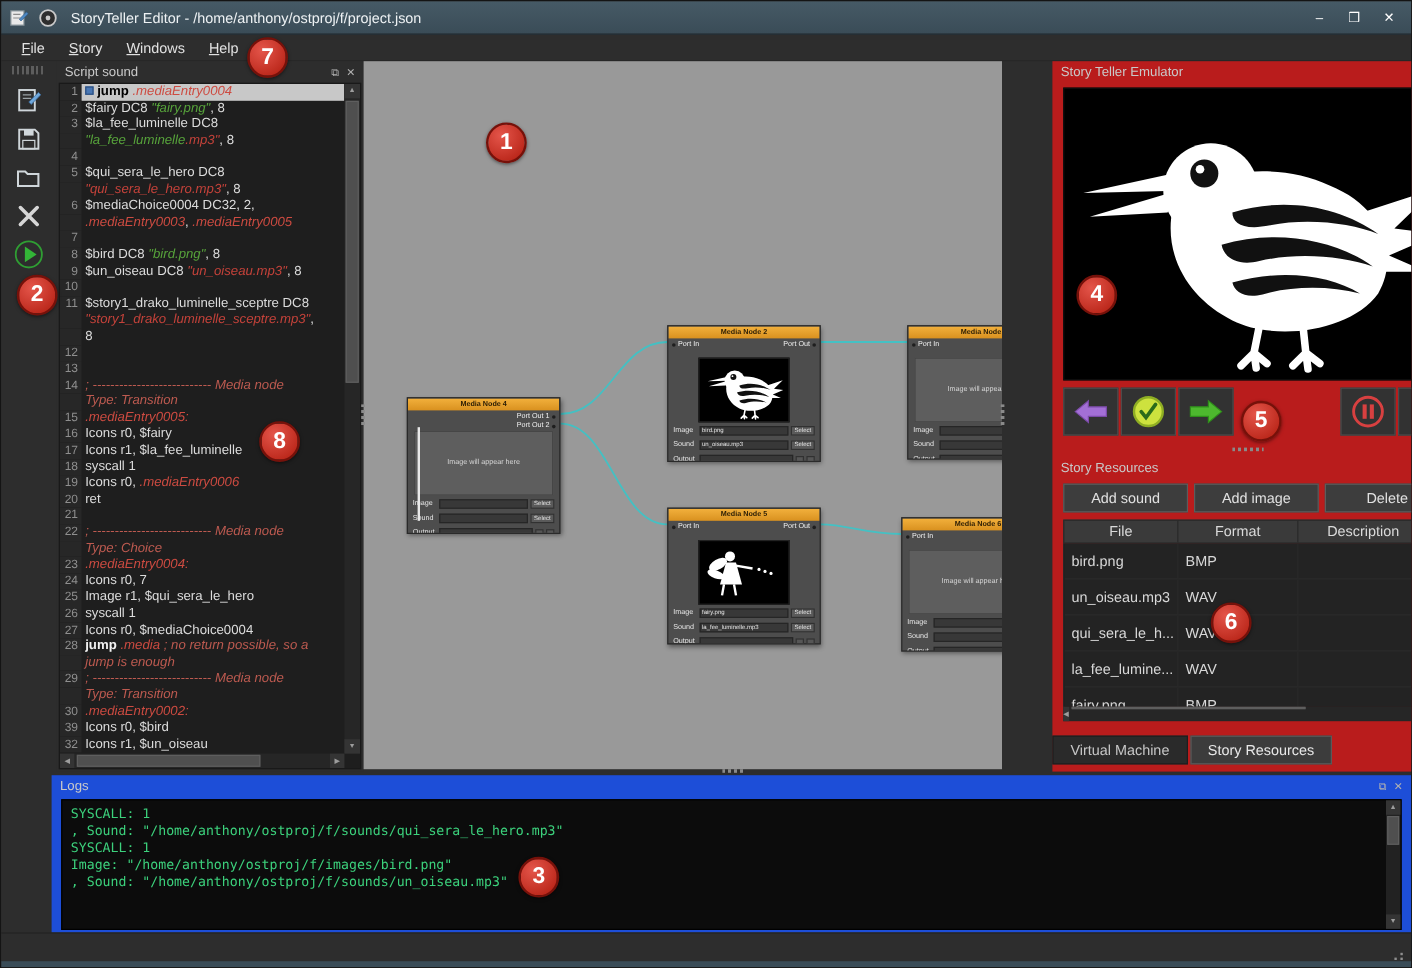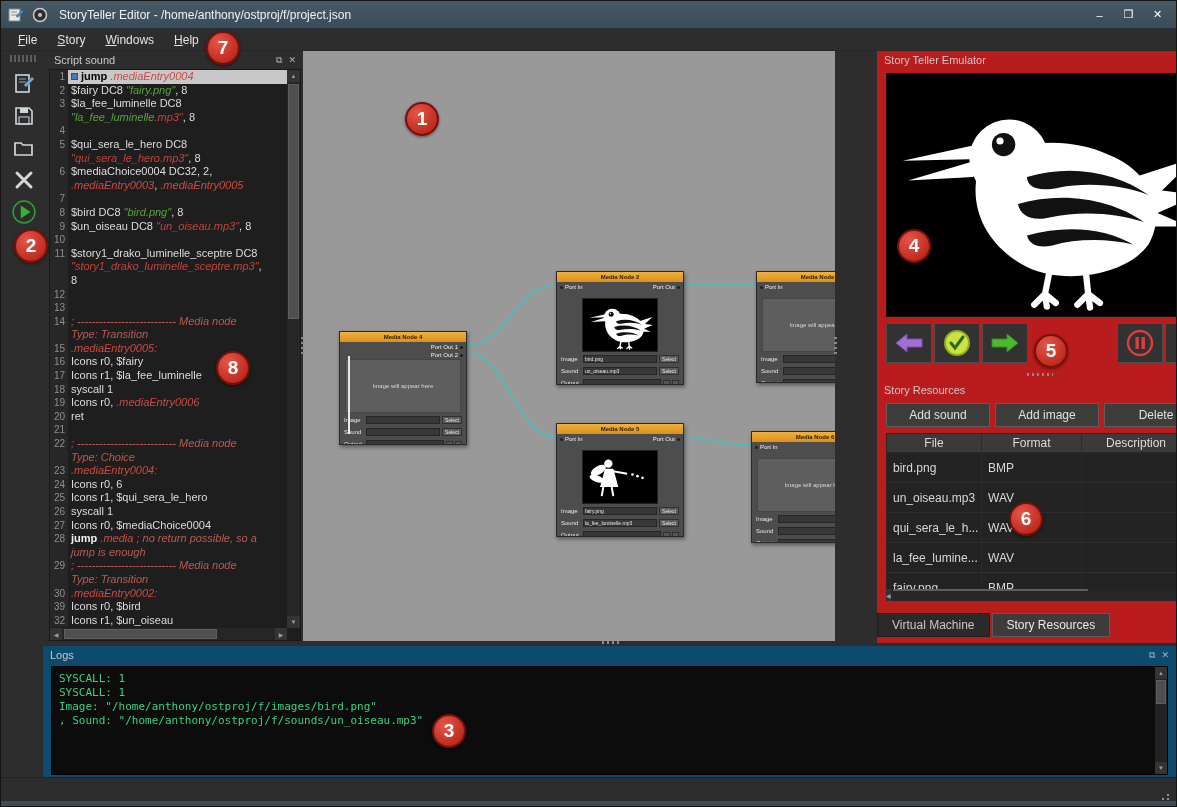--- a/index.html
+++ b/index.html
@@ -92,21 +92,21 @@
 .tbl-body{position:absolute;top:20px;left:0;right:13px;height:136px;overflow:hidden;background:#1f1f1f;border-left:1px solid #292929}
 .tr{display:flex;height:30px;background:#232323;border-bottom:1px solid #2d2d2d}
 .td{font-size:12px;color:#d8d8d8;display:flex;align-items:center;padding-left:6px;border-right:1px solid #2a2a2a}
 .tbl-vscroll{position:absolute;right:0;top:20px;width:13px;height:148px;background:#262626;display:flex;flex-direction:column}
 .tbl-hscroll{position:absolute;left:0;right:13px;bottom:14px;height:12px;background:#262626;display:flex}
 .tabs{position:absolute;left:0;top:562px;display:flex;gap:2px}
 .tab{height:24px;padding:0 14px;font-size:12px;display:flex;align-items:center;background:#2a2a2a;border:1px solid #1e1e1e;color:#c6c6c6}
 .tab.active{background:#3c3c3c;border-color:#5a5a5a;color:#e8e8e8}
 
 
-.logs-dock{position:absolute;left:42px;top:645px;width:1133px;height:133px;background:#0c4a6e}
+.logs-dock{position:absolute;left:42px;top:645px;width:1133px;height:133px;background:#1d4ed8}
 .console{position:absolute;left:8px;right:8px;top:20px;bottom:4px;background:#0c0c0c;border:1px solid #000;font-family:"DejaVu Sans Mono",monospace;font-size:11px;color:#3cd17c;padding:5px 7px;line-height:14px;overflow:hidden}
 .console-sb{position:absolute;right:9px;top:21px;width:12px;bottom:5px;background:#222;display:flex;flex-direction:column}
 
 
 .statusbar{position:absolute;left:0;right:0;bottom:0;height:29px;background:#2d2d2d;border-top:1px solid #232323}
 .statusbar::after{content:"";position:absolute;left:0;right:0;bottom:0;height:5px;background:#3a4c57}
 .grip{position:absolute;right:7px;bottom:10px;width:2px;height:2px;background:#8f8f8f;
  box-shadow:-10px 8px 0 #8f8f8f,-5px 8px 0 #8f8f8f,0 8px 0 #8f8f8f,-5px 4px 0 #8f8f8f,0 4px 0 #8f8f8f,0 0 0 #8f8f8f}
 
 
@@ -337,25 +337,25 @@
         <div class="crow">
           <span class="gut"></span>
           <span class="ctext"><span class="sc">Type: Choice</span></span>
         </div>
         <div class="crow">
           <span class="gut">23</span>
           <span class="ctext"><span class="sl">.mediaEntry0004:</span></span>
         </div>
         <div class="crow">
           <span class="gut">24</span>
-          <span class="ctext"><span class="sp">Icons r0, 6</span></span>
+          <span class="ctext"><span class="sp">Icons r0, 7</span></span>
         </div>
         <div class="crow">
           <span class="gut">25</span>
-          <span class="ctext"><span class="sp">Icons r1, $qui_sera_le_hero</span></span>
+          <span class="ctext"><span class="sp">Image r1, $qui_sera_le_hero</span></span>
         </div>
         <div class="crow">
           <span class="gut">26</span>
           <span class="ctext"><span class="sp">syscall 1</span></span>
         </div>
         <div class="crow">
           <span class="gut">27</span>
           <span class="ctext"><span class="sp">Icons r0, $mediaChoice0004</span></span>
         </div>
         <div class="crow">
@@ -703,20 +703,21 @@
 
 <div class="logs-dock">
   <div class="dock-title">
     <span>Logs</span>
     <span class="spacer"></span>
     <span class="dock-ic">⧉</span>
     <span class="dock-ic">✕</span>
   </div>
   <div class="console">
       <div class="log-line">SYSCALL: 1</div>
+      <div class="log-line">, Sound: "/home/anthony/ostproj/f/sounds/qui_sera_le_hero.mp3"</div>
       <div class="log-line">SYSCALL: 1</div>
       <div class="log-line">Image: "/home/anthony/ostproj/f/images/bird.png"</div>
       <div class="log-line">, Sound: "/home/anthony/ostproj/f/sounds/un_oiseau.mp3"</div>
     </div>
   <div class="console-sb">
     <span class="sb-btn">▲</span>
     <div class="sb-track">
         <div class="sb-thumb" style="top:1px;height:24px"></div>
       </div>
     <span class="sb-btn">▼</span>

